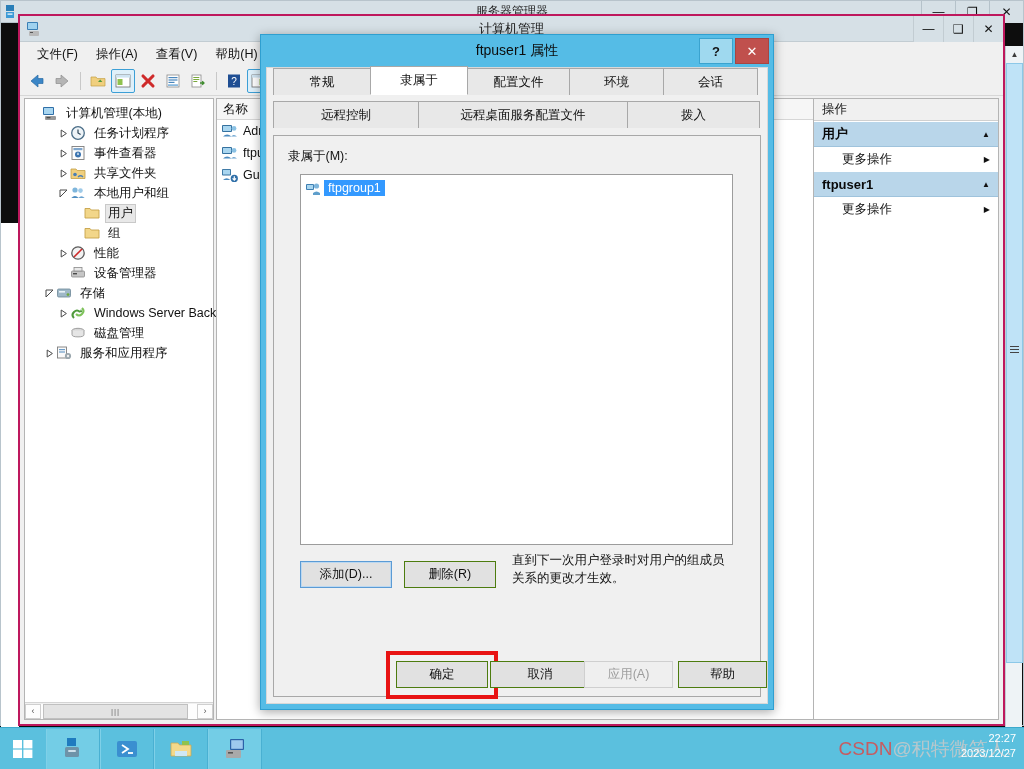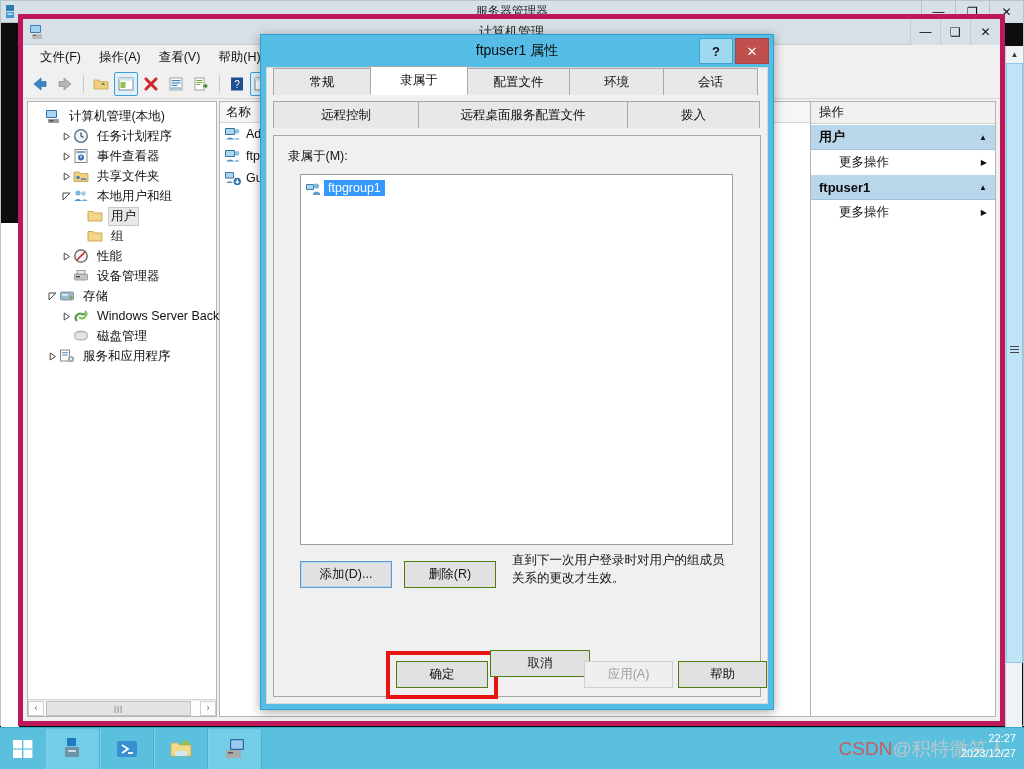--- a/index.html
+++ b/index.html
@@ -35,21 +35,21 @@
   #sm-right-scroll .arrow{width:17px;height:17px;display:flex;align-items:center;justify-content:center;
     font-size:8px;color:#3b3b3b;background:#eef3f6;}
   #sm-right-scroll .thumb{position:absolute;left:0;top:17px;width:17px;height:600px;
     background:#bfe3f7;border:1px solid #8cc8e8;box-sizing:border-box;}
   #sm-right-scroll .grip{position:absolute;left:4px;top:300px;width:9px;height:8px;}
   #sm-right-scroll .grip i{display:block;height:1px;background:#444;margin-bottom:2px;}
 
   
   #cm-window{
     position:absolute;left:18px;top:14px;width:987px;height:712px;
-    background:#f0f0f0;border:5px solid #be185d;box-sizing:border-box;
+    background:#f0f0f0;border:2px solid #be185d;box-sizing:border-box;
   }
   #cm-titlebar{
     position:absolute;left:0;top:0;width:100%;height:26px;background:#d6e0e6;
     border-bottom:1px solid #c2ccd2;box-sizing:border-box;
     display:flex;align-items:center;justify-content:center;
   }
   #cm-titlebar .t{font-size:13px;color:#1b1b1b;}
   #cm-app-icon{position:absolute;left:5px;top:4px;width:18px;height:18px;}
   #cm-wbtns{position:absolute;right:0;top:0;height:26px;display:flex;}
   #cm-wbtns .wb{width:30px;height:26px;display:flex;align-items:center;justify-content:center;
@@ -140,21 +140,21 @@
     display:flex;align-items:center;justify-content:center;font-size:12.5px;color:#111;}
   .dbtn.focus{border:1px solid #5b9bd5;box-shadow:0 0 0 1px #bcd8f0 inset;}
   .dbtn.disabled{color:#9c9c9c;background:#efefef;border-color:#cfcfcf;}
   #add-btn{position:absolute;left:26px;top:425px;width:92px;height:27px;}
   #remove-btn{position:absolute;left:130px;top:425px;width:92px;height:27px;}
   #hint{position:absolute;left:238px;top:415px;width:215px;font-size:12.5px;color:#111;line-height:18px;}
 
   #dlg-footer{position:absolute;left:0;right:0;bottom:0;height:52px;}
   #ok-ring{position:absolute;left:112px;top:7px;width:112px;height:48px;border:4px solid #e81313;box-sizing:border-box;}
   #ok-btn{position:absolute;left:122px;top:17px;width:92px;height:27px;}
-  #cancel-btn{position:absolute;left:216px;top:6px;width:100px;height:27px;}
+  #cancel-btn{position:absolute;left:216px;top:17px;width:100px;height:27px;}
   #apply-btn{position:absolute;left:310px;top:17px;width:89px;height:27px;}
   #help-btn{position:absolute;left:404px;top:17px;width:89px;height:27px;}
 
   
   #taskbar{position:absolute;left:0;bottom:0;width:1024px;height:42px;background:#5bc0de;
     border-top:1px solid #3ba9cc;box-sizing:border-box;display:flex;align-items:center;}
   #start-btn{width:46px;height:42px;display:flex;align-items:center;justify-content:center;}
   .tb-task{width:54px;height:40px;display:flex;align-items:center;justify-content:center;
     border-left:1px solid #7fd0e8;border-right:1px solid #49b0d2;box-sizing:border-box;}
   .tb-task.active{background:#73cde6;}

